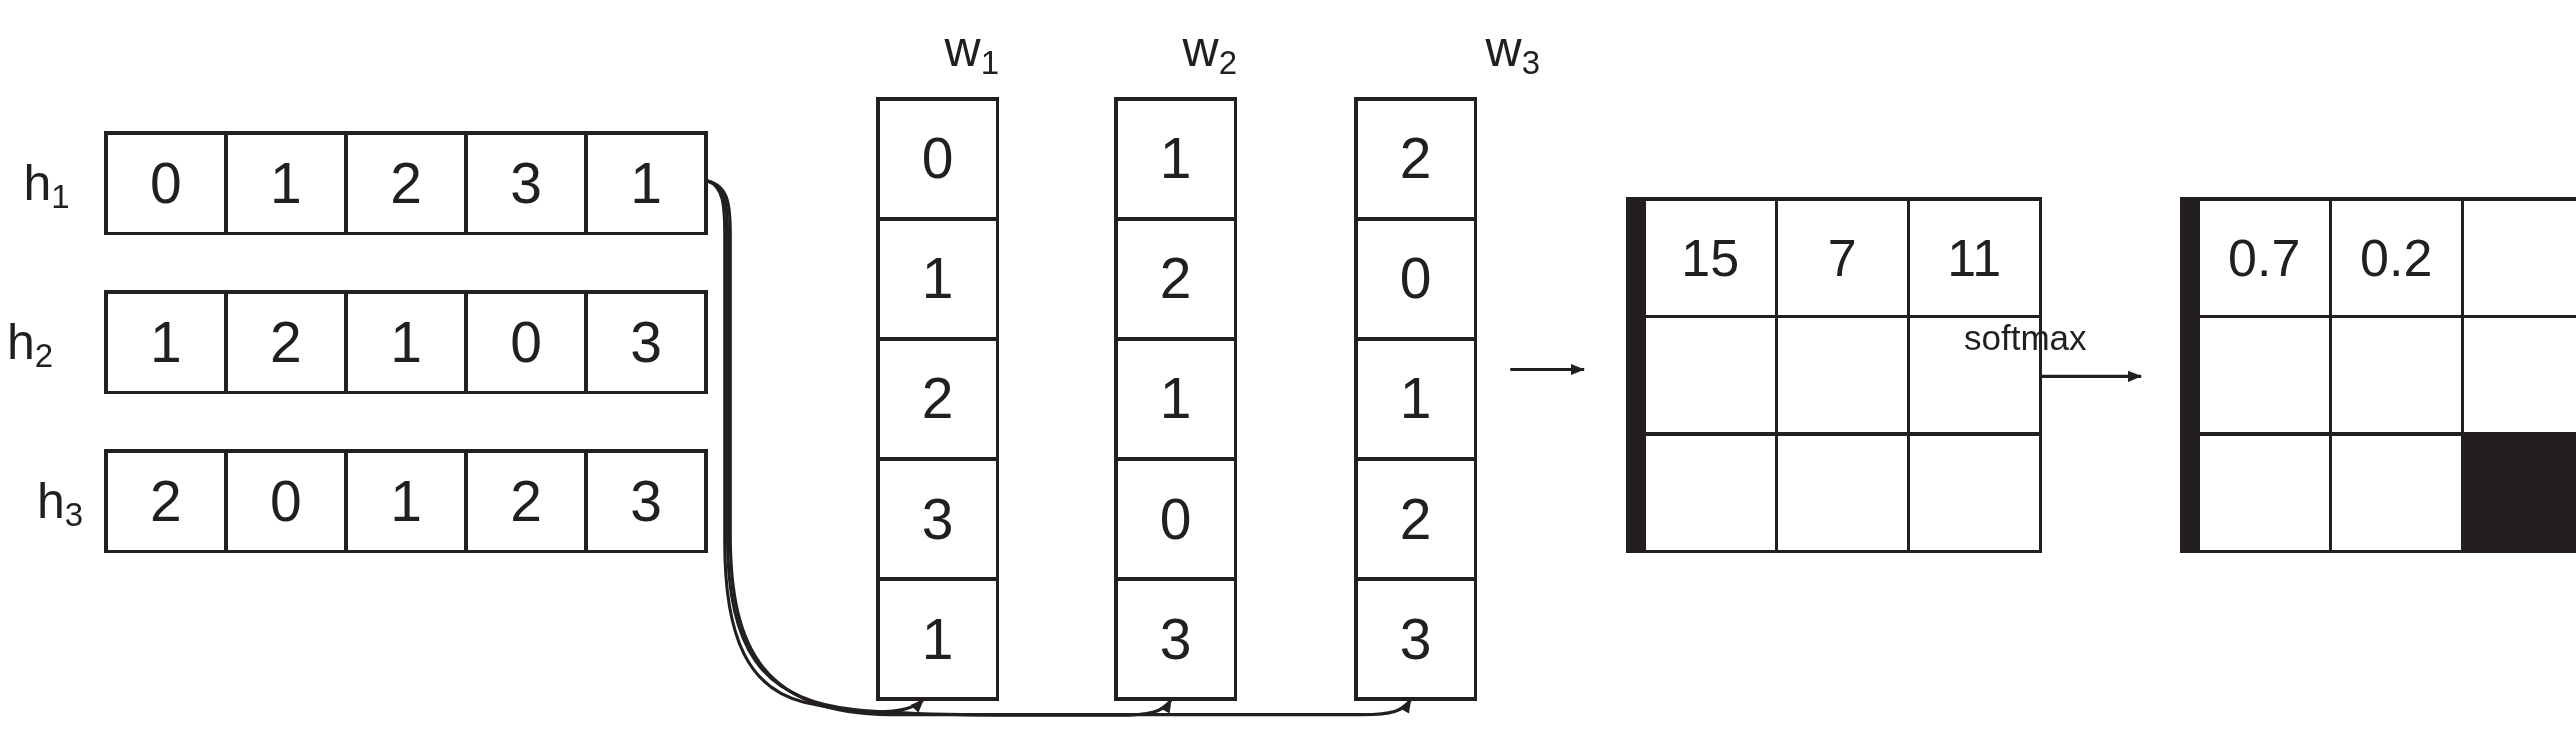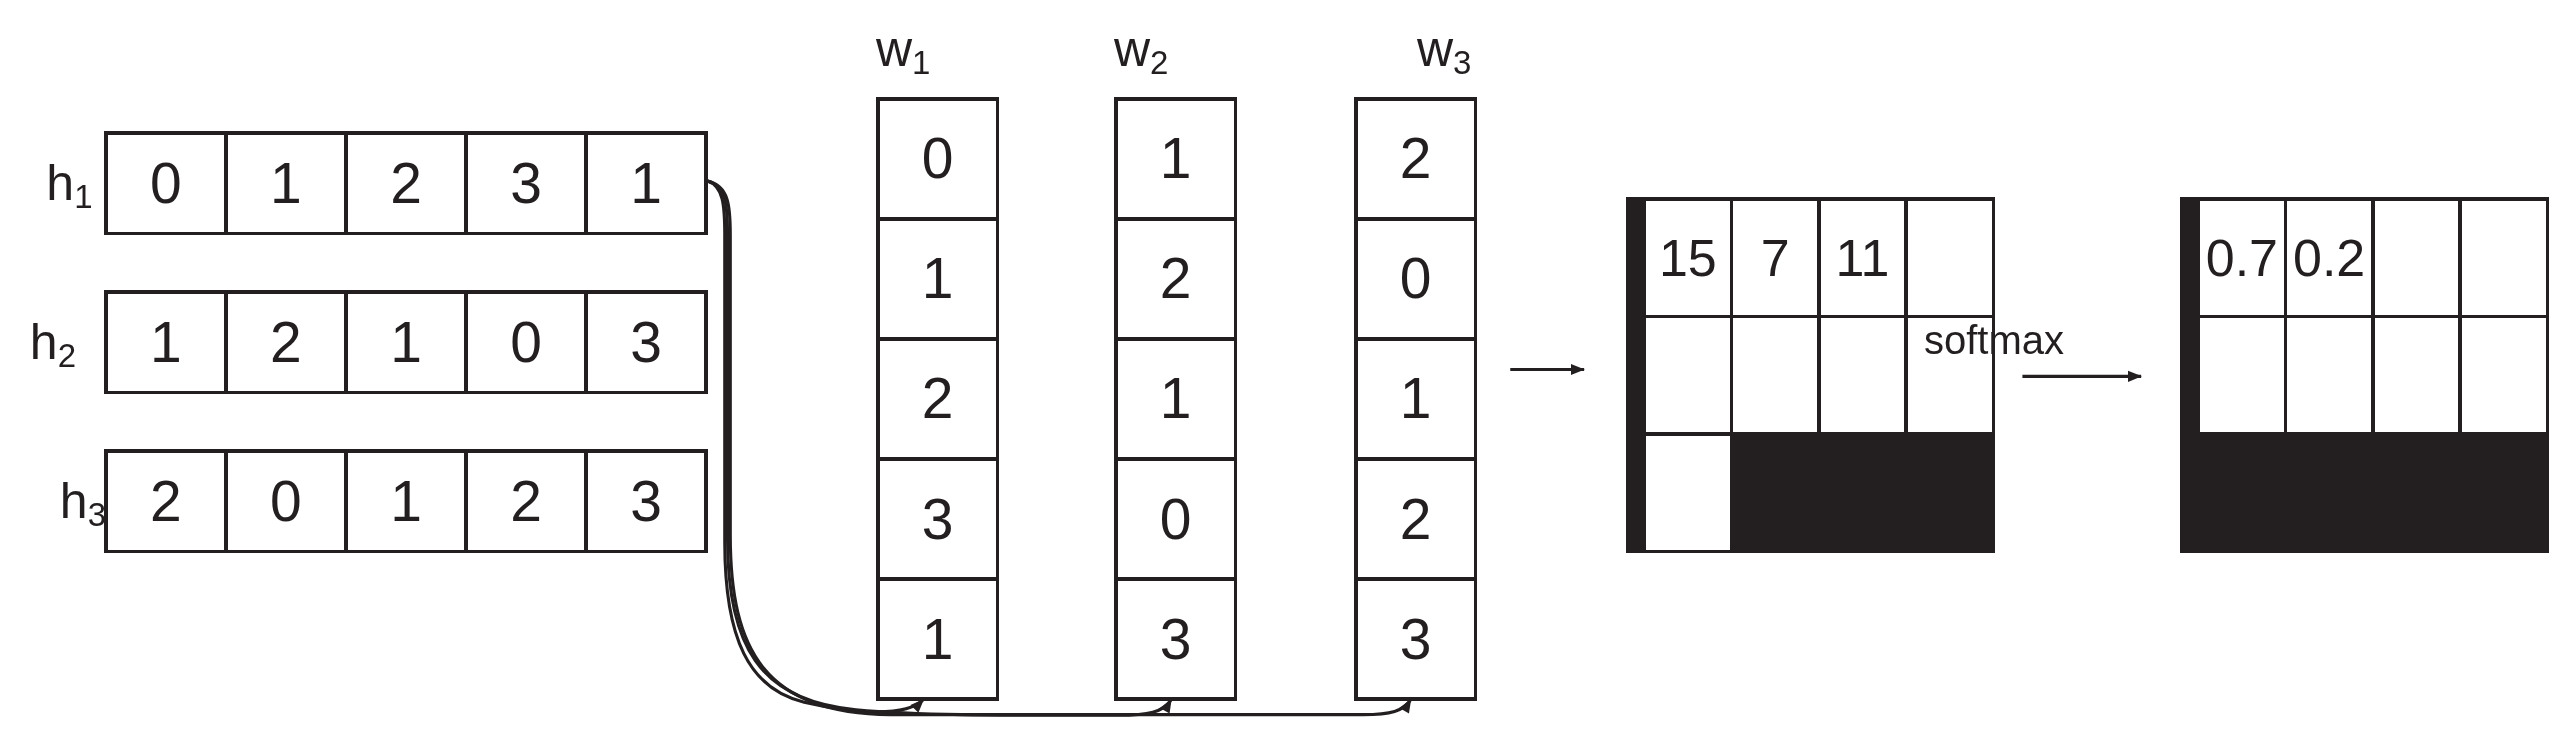--- a/index.html
+++ b/index.html
@@ -13,35 +13,35 @@
   .grid{position:absolute;background:#231f20;display:grid;gap:3.5px;padding:3.5px;box-sizing:border-box;}
   .cell{background:#ffffff;display:flex;align-items:center;justify-content:center;font-size:57px;line-height:1;}
   .vec-h{grid-template-columns:repeat(5,1fr);left:104px;width:604px;height:104px;}
   #h-row-1{top:131px}
   #h-row-2{top:290px}
   #h-row-3{top:449px}
   .vec-w{grid-template-rows:repeat(5,1fr);top:97px;width:123px;height:604px;}
   #w-col-1{left:876px}
   #w-col-2{left:1114px}
   #w-col-3{left:1354px}
-  .matrix{grid-template-columns:repeat(4,1fr);grid-template-rows:repeat(3,1fr);top:197px;width:369px;height:356px;padding-left:20px;}
+  .matrix{grid-template-columns:repeat(3,1fr);grid-template-rows:repeat(3,1fr);top:197px;width:416px;height:356px;padding-left:20px;}
   .matrix .cell{font-size:52px;}
   #score-matrix{left:1626px}
   #attention-matrix{left:2180px}
   .vec-label{position:absolute;font-size:50px;line-height:1;white-space:nowrap;}
   .vec-label .subscript{font-size:33px;vertical-align:-24%;}
-  .h-label{width:69px;text-align:right;}
+  .h-label{width:69px;text-align:left;}
   #h-label-1{left:23.5px;top:158px}
   #h-label-2{left:7px;top:317px}
   #h-label-3{left:37px;top:476px}
-  .w-label{width:123px;text-align:left;}
+  .w-label{width:123px;text-align:right;}
   #w-label-1{left:876px;top:23.5px}
   #w-label-2{left:1114px;top:23.5px}
   #w-label-3{left:1417px;top:23.5px}
-  .softmax-label{position:absolute;left:1920px;top:320px;width:148px;text-align:center;font-size:40px;line-height:1;}
+  .softmax-label{position:absolute;left:1964px;top:320px;width:148px;font-size:35px;line-height:1;}
 </style>
 </head>
 <body>
 
 <div class="canvas">
 
   <svg class="overlay" viewBox="0 0 3732 1073" xmlns="http://www.w3.org/2000/svg">
     <defs>
       <marker id="arrowhead" markerUnits="userSpaceOnUse" markerWidth="24" markerHeight="20" refX="20" refY="9" orient="auto">
         <path d="M1,1 L21,9 L1,17 Z" fill="#231f20"></path>

